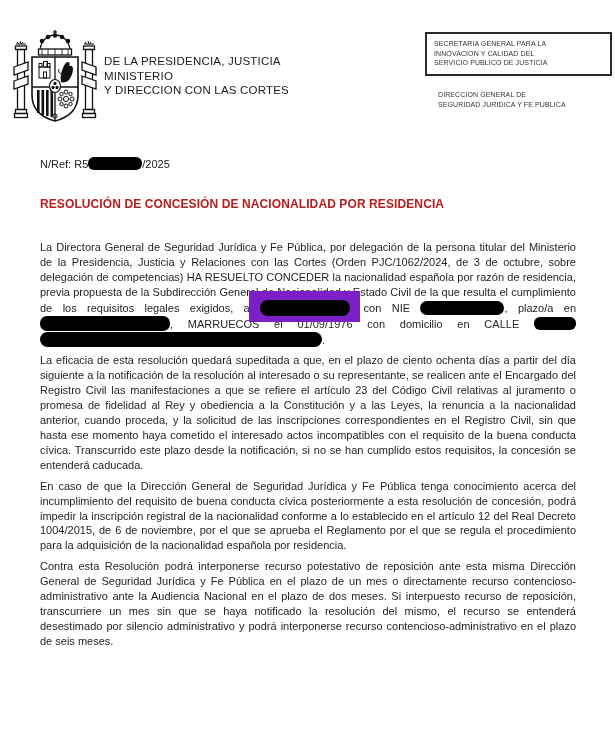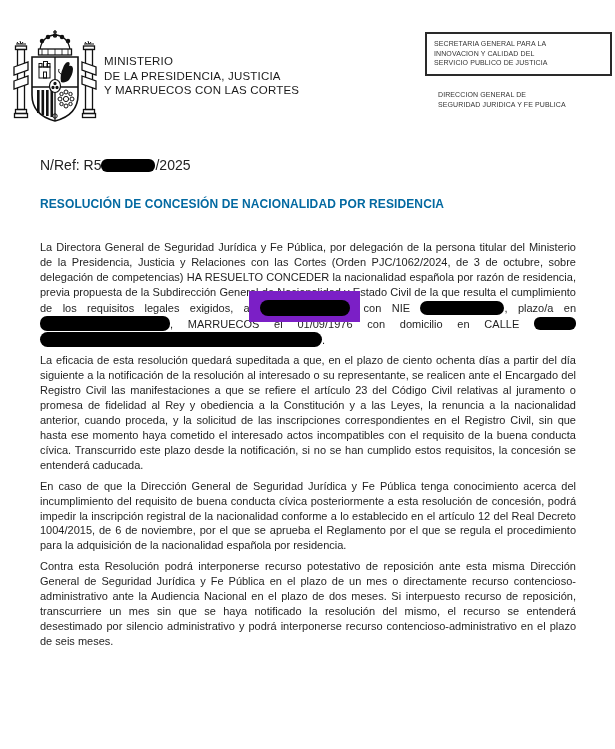--- a/index.html
+++ b/index.html
@@ -23,24 +23,24 @@
     position:absolute; left:425px; top:32px; width:187px;
     border:2px solid #2a2a2a;
     padding:5px 6px 6px 7px;
     font-size:7px; line-height:9.5px; color:#333; letter-spacing:.1px;
   }
   .dirgen {
     position:absolute; left:438px; top:90px;
     font-size:7px; line-height:9.5px; color:#333; letter-spacing:.1px;
   }
   
-  .nref { position:absolute; left:40px; top:157px; font-size:14px; color:#222; }
+  .nref { position:absolute; left:40px; top:157px; font-size:11px; color:#222; }
   .doc-title {
     position:absolute; left:40px; top:197px;
-    font-size:12px; font-weight:bold; color:#0369a1; letter-spacing:.1px;
+    font-size:12px; font-weight:bold; color:#b91c1c; letter-spacing:.1px;
   }
   
   .body-text {
     position:absolute; left:40px; top:240px; width:536px;
     font-size:11px; line-height:14.9px;
     text-align:justify; color:#1f1f1f;
   }
   .body-text p { margin-bottom:6px; }
   
   .redact {
@@ -130,23 +130,23 @@
 
     <circle cx="43" cy="87" r="2.2" stroke-width="1"></circle>
 
     <ellipse cx="43" cy="57" rx="5.5" ry="6.5" fill="#fff" stroke-width="1.2"></ellipse>
     <circle cx="43" cy="54.5" r="1" fill="#111"></circle>
     <circle cx="41" cy="58.5" r="1" fill="#111"></circle>
     <circle cx="45" cy="58.5" r="1" fill="#111"></circle>
   </svg>
 
   <div class="ministry">
+    <div>DE LA PRESIDENCIA, JUSTICIA</div>
     <div>MINISTERIO</div>
-    <div>DE LA PRESIDENCIA, JUSTICIA</div>
-    <div>Y MARRUECOS CON LAS CORTES</div>
+    <div>Y DIRECCION CON LAS CORTES</div>
   </div>
 
   <div class="secbox">
     <div>SECRETARIA GENERAL PARA LA</div>
     <div>INNOVACION Y CALIDAD DEL</div>
     <div>SERVICIO PUBLICO DE JUSTICIA</div>
   </div>
 
   <div class="dirgen">
     <div>DIRECCION GENERAL DE</div>

